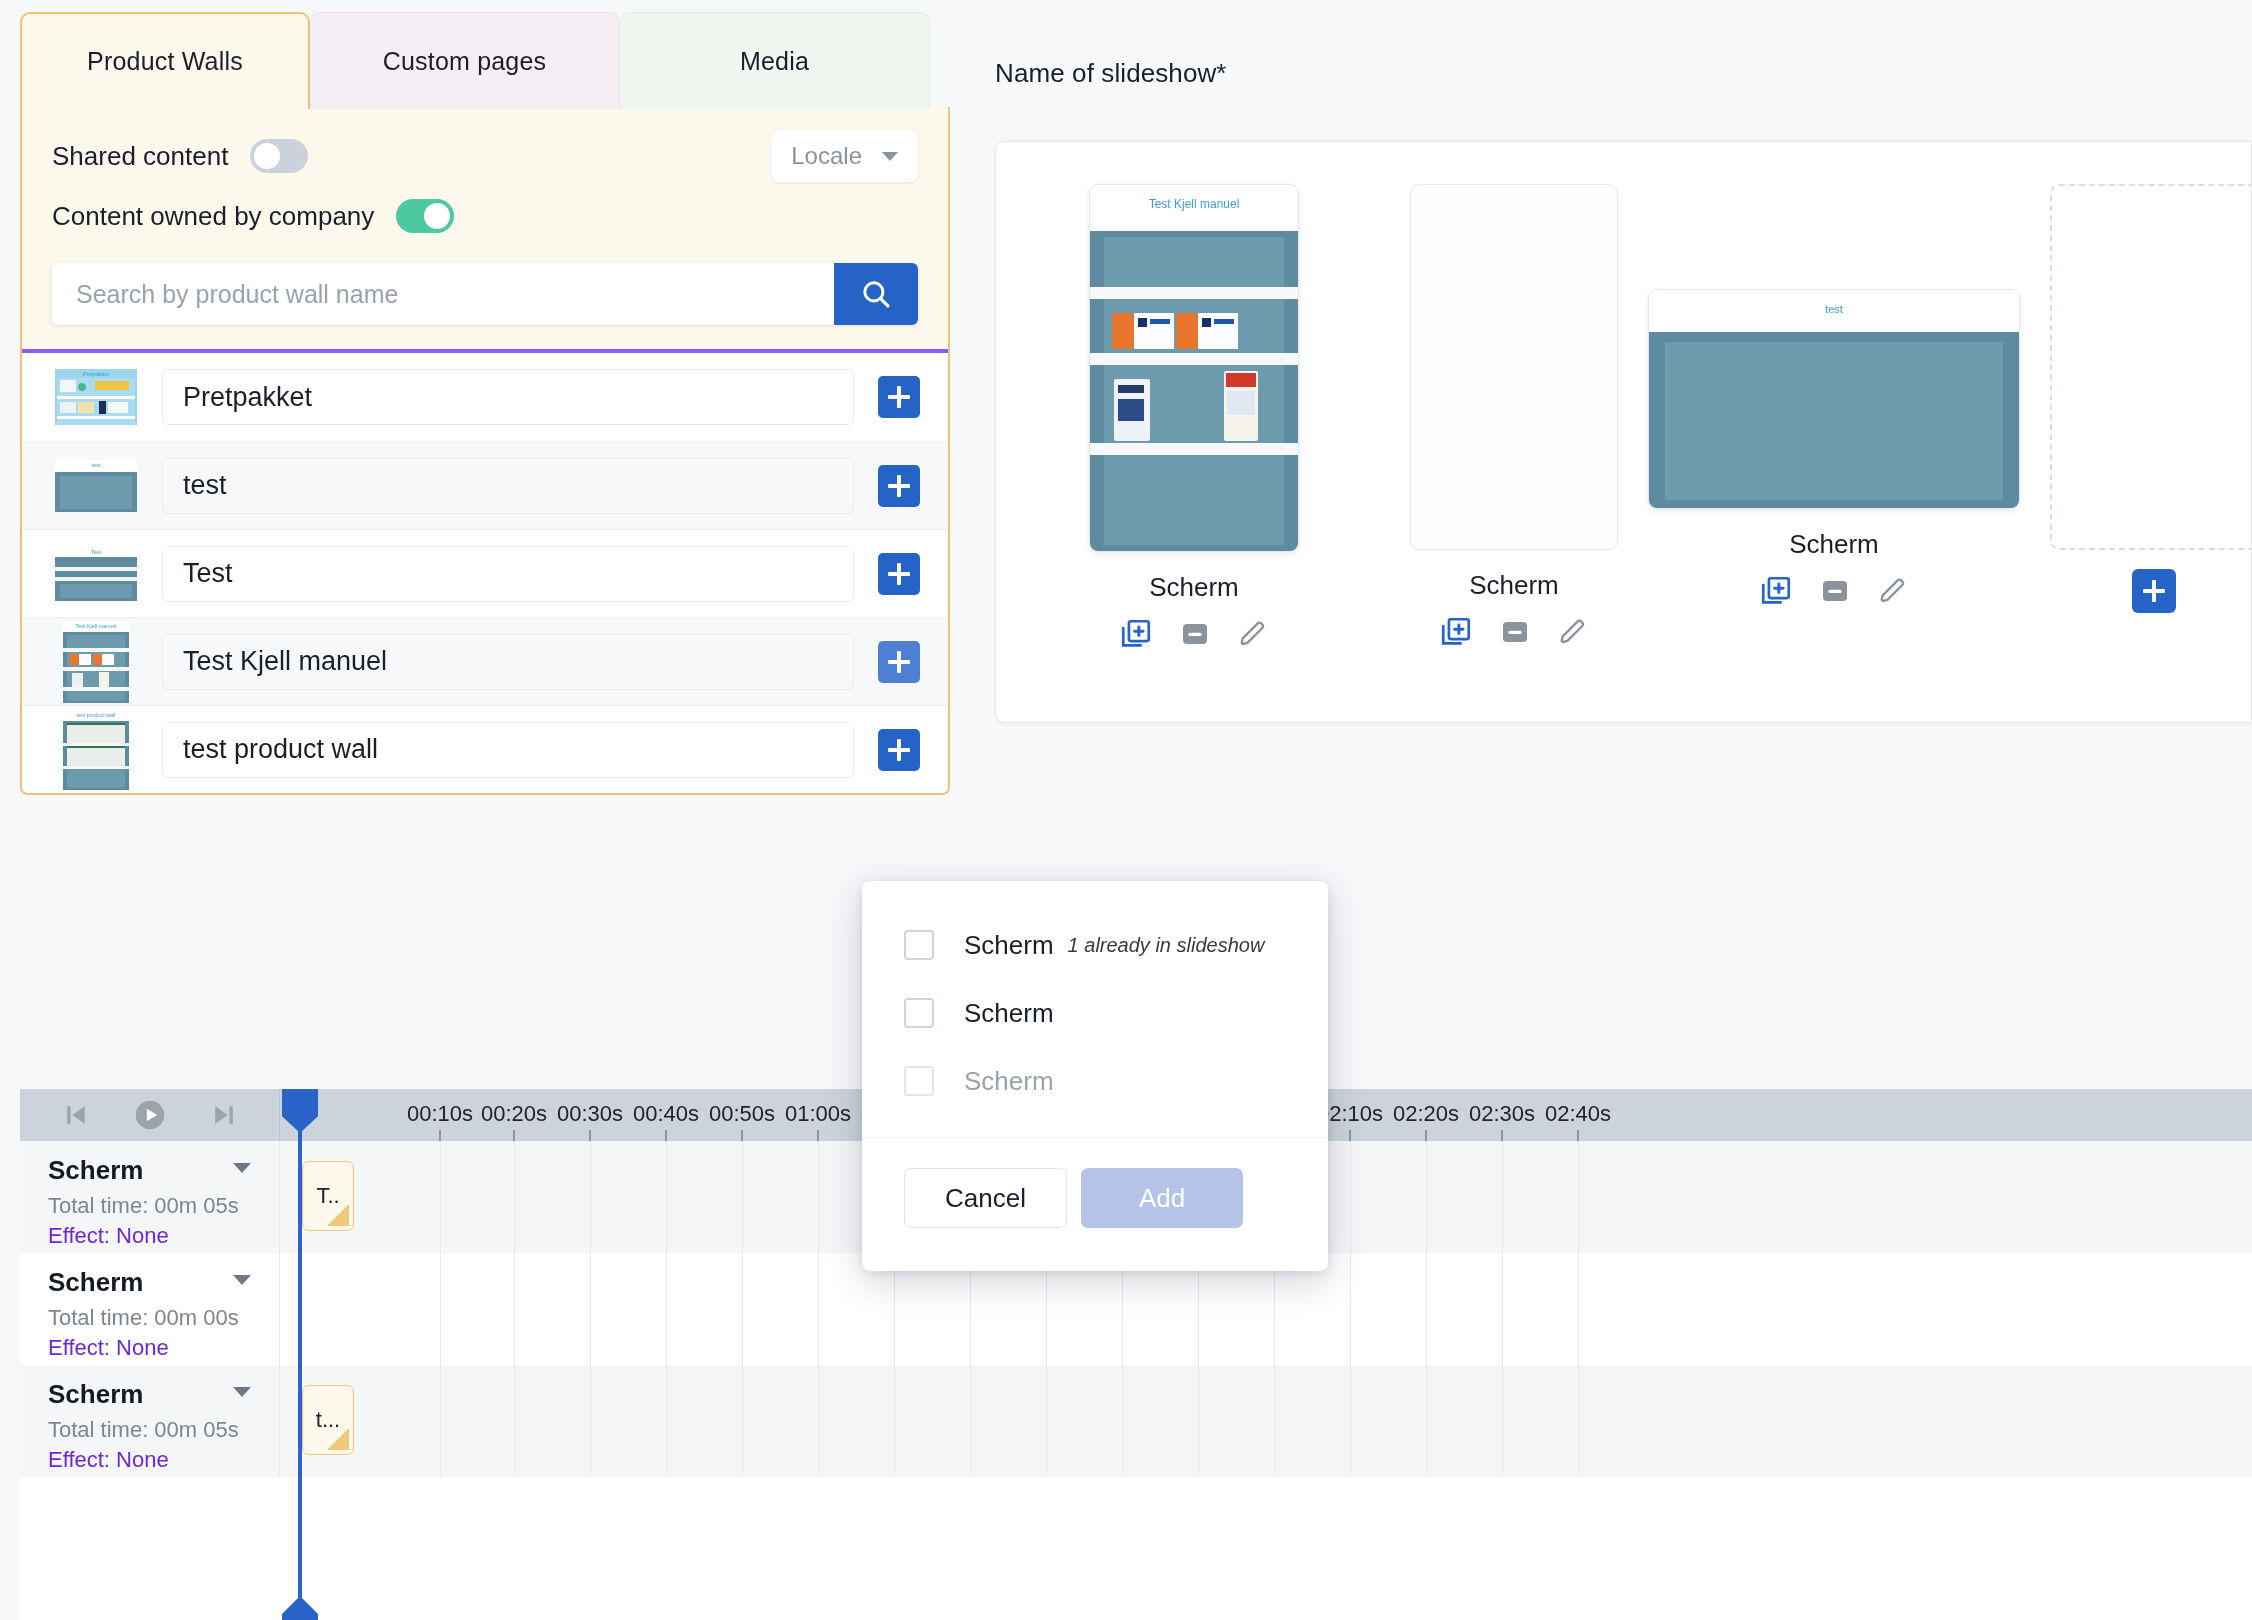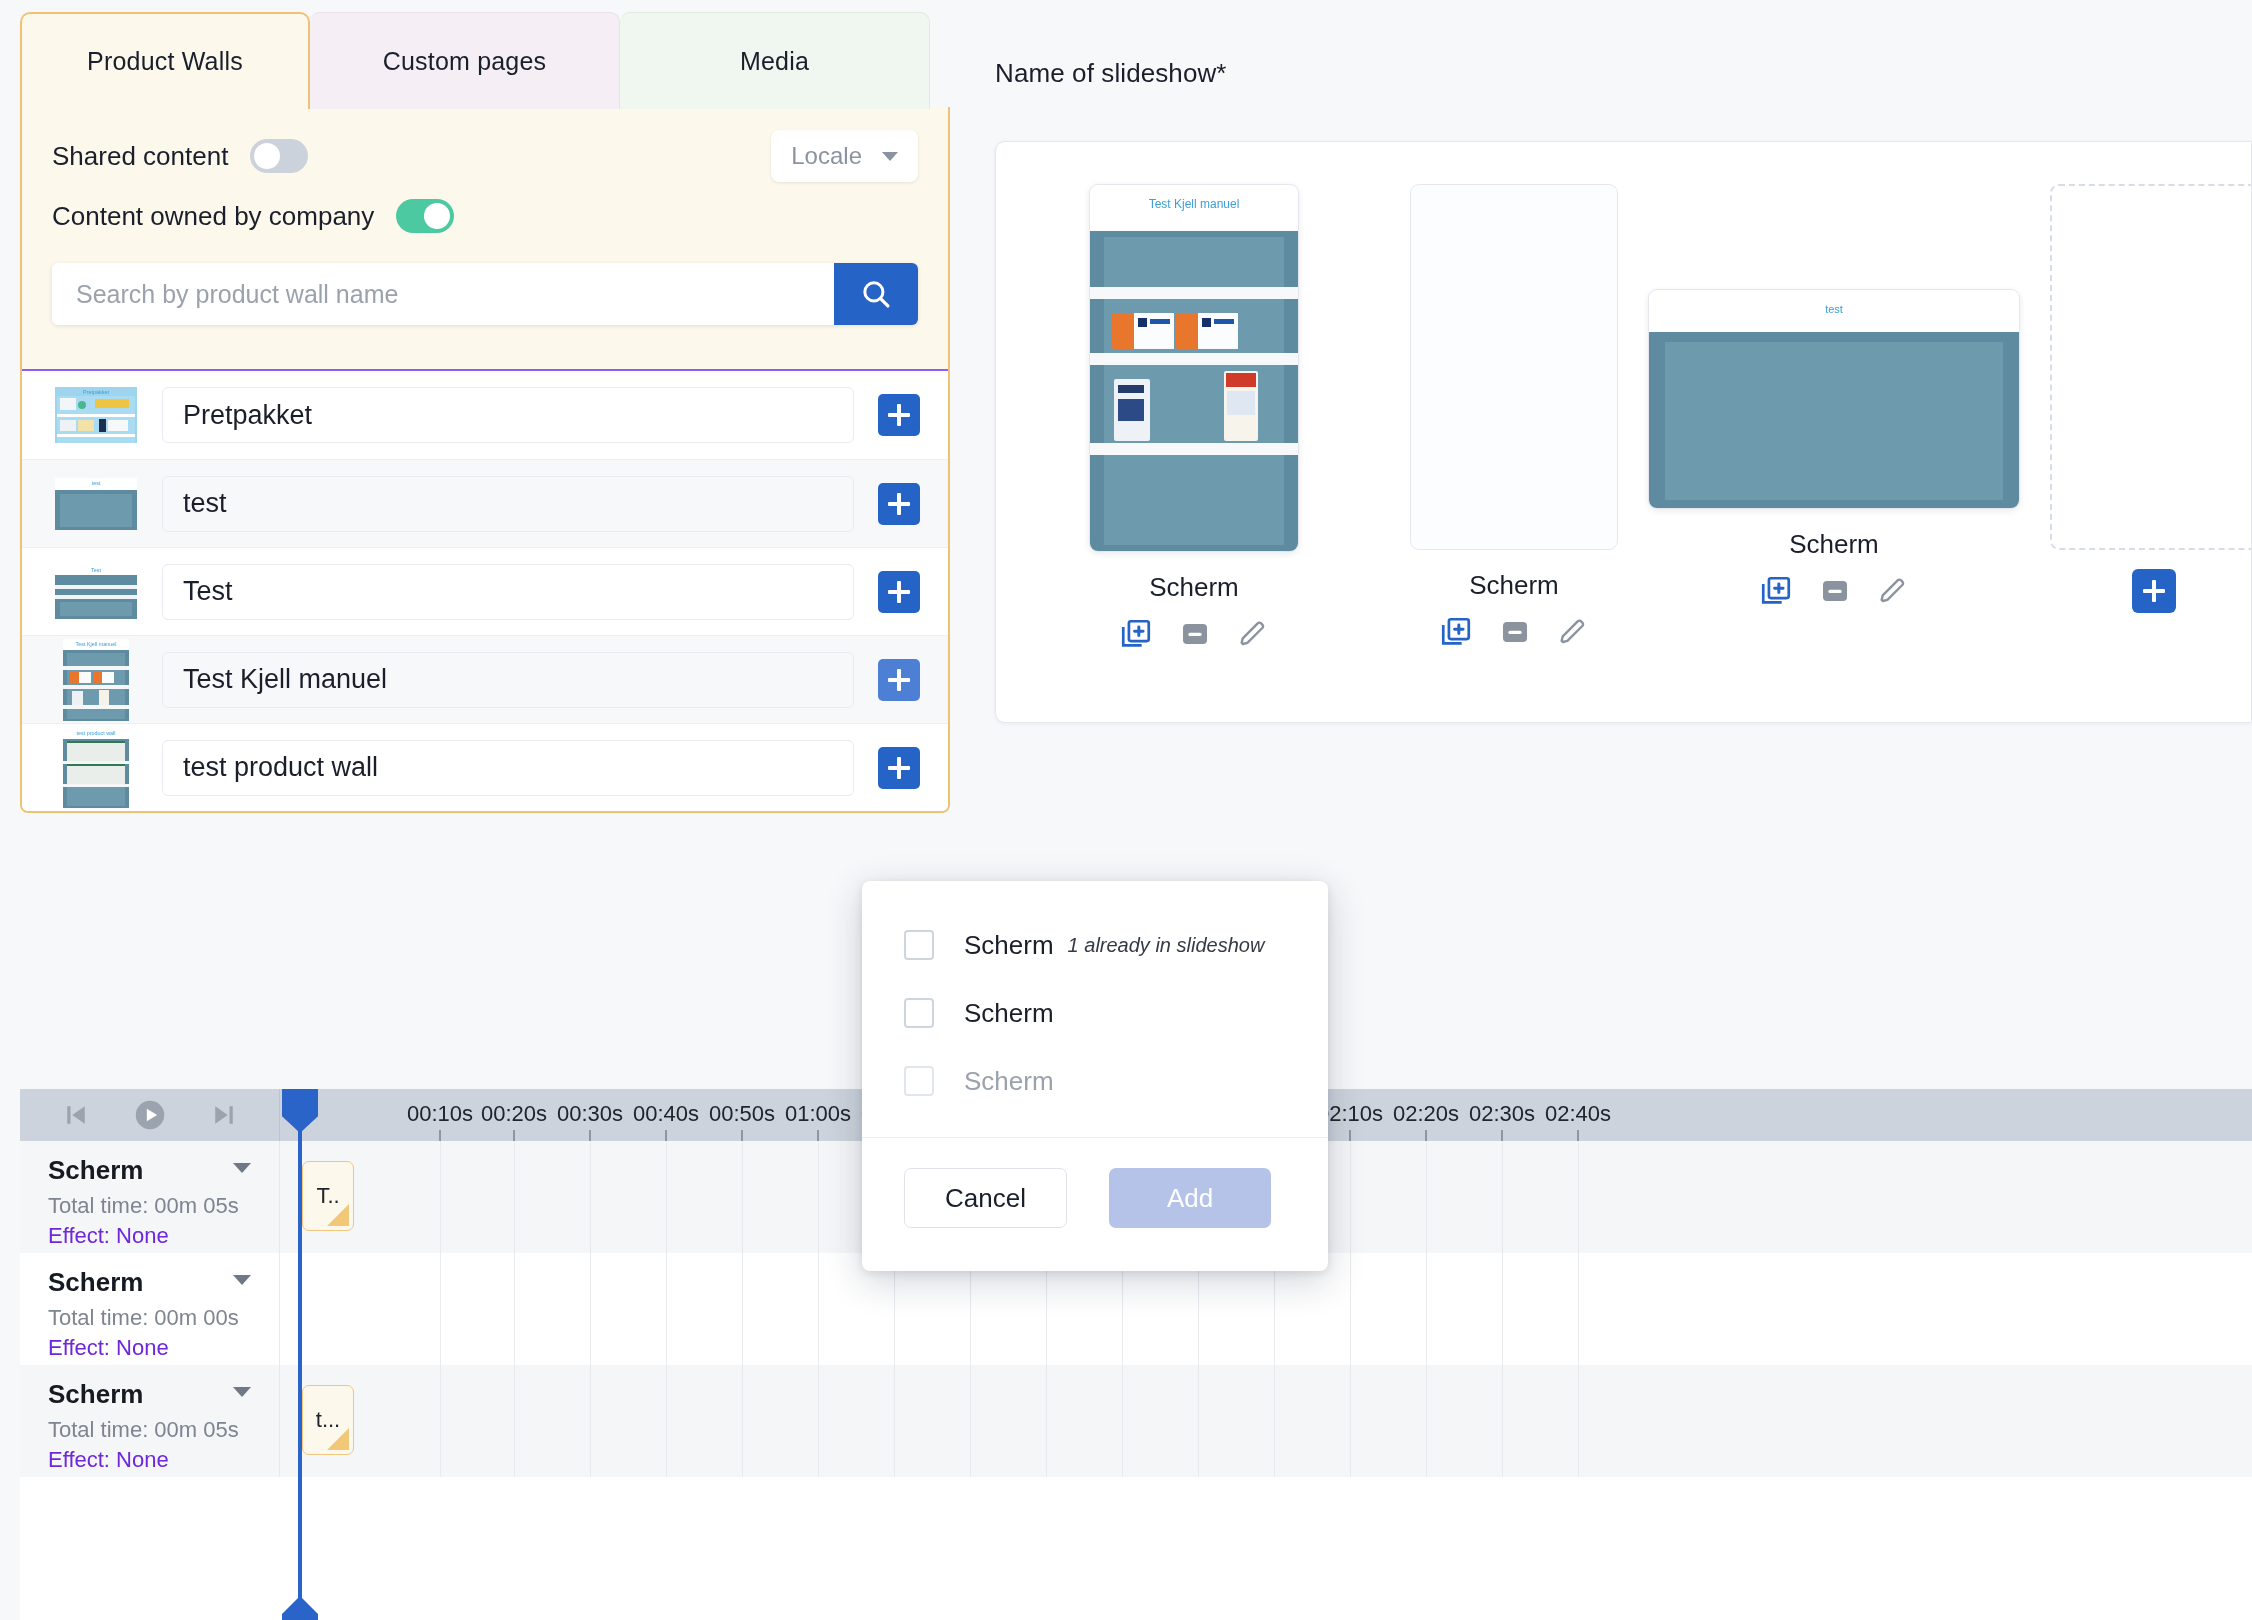--- a/index.html
+++ b/index.html
@@ -23,22 +23,22 @@
   .tab-0 { width: 290px; background: #fdf8ec; border: 2px solid #efc174; border-bottom: none; position: relative; z-index: 4; }
   .tab-1 { width: 310px; background: #f5eef5; border-top: 1px solid #e7e2e8; border-right: 1px solid #e7e2e8; }
   .tab-2 { width: 310px; background: #f0f7f0; border-top: 1px solid #e0ebe0; border-right: 1px solid #e0ebe0; }
 
   .panel-body {
     border: 2px solid #efc174; border-top: none;
     border-bottom-left-radius: 8px; border-bottom-right-radius: 8px;
     background: #ffffff; margin-top: -2px; overflow: hidden;
   }
   .filters {
-    background: #fdf8ec; padding: 26px 30px 44px 30px;
-    border-bottom: 2px solid #8b5cf6;
+    background: #fdf8ec; padding: 26px 30px 24px 30px;
+    border-bottom: 4px solid #8b5cf6;
   }
   .filter-line { display: flex; align-items: center; height: 46px; }
   .filter-label { font-size: 26px; color: #1b1f2b; }
   .toggle { width: 58px; height: 34px; border-radius: 17px; position: relative; margin-left: 22px; flex: 0 0 auto; }
   .toggle.off { background: #ccd2db; }
   .toggle.on  { background: #4cc9a0; }
   .toggle .knob { position: absolute; top: 4px; width: 26px; height: 26px; border-radius: 50%; background: #fff; }
   .toggle.off .knob { left: 4px; }
   .toggle.on  .knob { right: 4px; }
   .spacer-flex { flex: 1 1 auto; }
@@ -135,21 +135,21 @@
   .modal-list { padding: 30px 0 0 0; }
   .modal-row { display: flex; align-items: center; height: 68px; padding: 0 0 0 42px; }
   .chk {
     width: 30px; height: 30px; border: 2px solid #cdd5de; border-radius: 4px; background: #fff;
     flex: 0 0 auto; cursor: pointer;
   }
   .modal-name { margin-left: 30px; font-size: 26px; color: #1b1f2b; }
   .modal-name.muted { color: #9aa2ad; }
   .modal-note { margin-left: 14px; font-size: 20px; color: #343a45; font-style: italic; }
   .modal-sep { height: 1px; background: #eceef1; margin-top: 22px; }
-  .modal-foot { display: flex; align-items: center; gap: 42px; padding: 30px 0 11px 42px; }
+  .modal-foot { display: flex; align-items: center; gap: 14px; padding: 30px 0 11px 42px; }
   .btn-cancel {
     height: 60px; padding: 0 40px; border-radius: 7px; border: 1px solid #dfe3e9; background: #fff;
     font-size: 26px; color: #1b1f2b; font-family: inherit; cursor: pointer;
   }
   .btn-add {
     height: 60px; padding: 0 58px; border-radius: 7px; border: none; background: #b6c3e8;
     font-size: 26px; color: #fff; font-family: inherit; cursor: pointer;
   }
 
   

